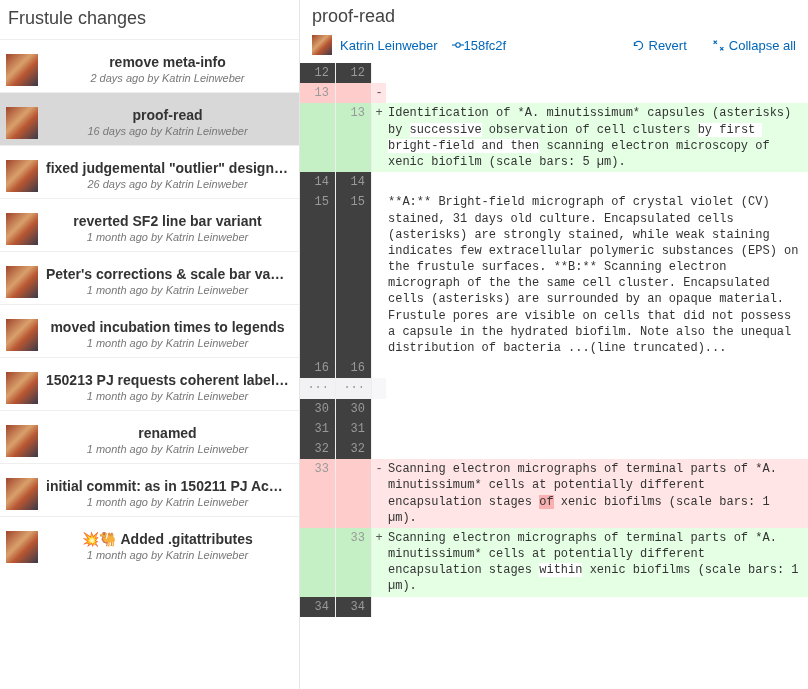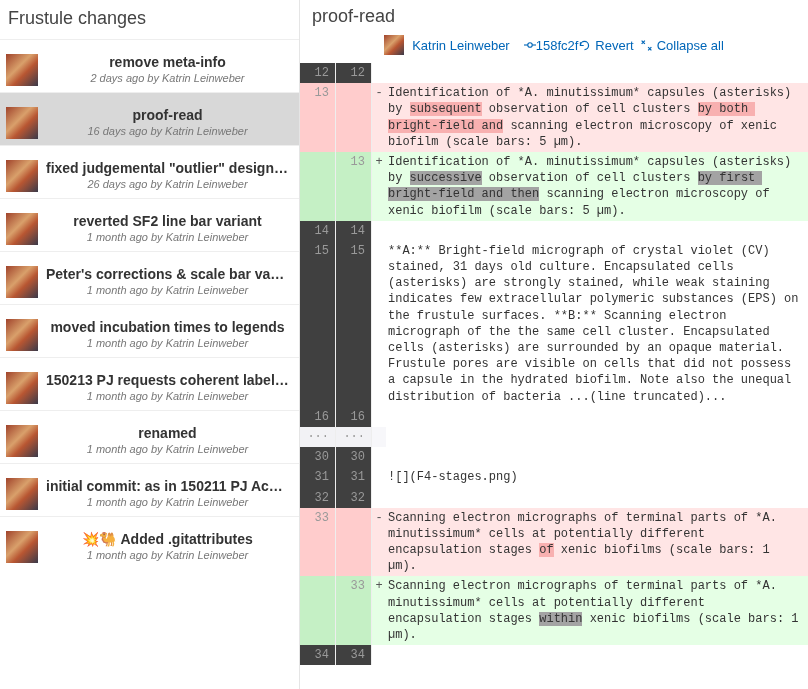--- a/index.html
+++ b/index.html
@@ -13,46 +13,46 @@
   .commit-item.selected { background: #d8d8d8; }
   .avatar { width: 32px; height: 32px; flex-shrink: 0; margin-right: 8px; border-radius: 0; background: linear-gradient(135deg, #a0432b 0%, #d9a06b 40%, #b85632 60%, #3a3a4a 100%); }
   .commit-text { flex: 1; min-width: 0; }
   .commit-title { font-size: 14px; font-weight: 600; color: #333; white-space: nowrap; overflow: hidden; text-overflow: ellipsis; }
   .commit-meta { font-size: 11px; color: #777; margin-top: 2px; font-style: italic; }
   
   
   .right-panel { flex: 1; display: flex; flex-direction: column; overflow: hidden; }
   .diff-header { padding: 6px 12px 4px 12px; }
   .diff-title { font-size: 18px; font-weight: normal; color: #444; }
-  .diff-subhead { display: flex; align-items: center; justify-content: center; padding: 4px 12px 8px 12px; }
+  .diff-subhead { display: flex; align-items: center; justify-content: space-between; padding: 4px 12px 8px 12px; }
   .diff-author-wrap { display: flex; align-items: center; gap: 6px; }
   .diff-author-wrap .avatar { width: 20px; height: 20px; margin-right: 2px; }
   .author-name { color: #0066b8; font-size: 13px; }
   .sha-wrap { display: flex; align-items: center; gap: 0; color: #0066b8; margin-left: 8px; }
   .sha-icon { width: 12px; height: 12px; }
-  .diff-actions { display: flex; align-items: center; gap: 6px; }
+  .diff-actions { display: flex; align-items: center; gap: 25px; }
   .action-link { color: #0066b8; font-size: 13px; display: flex; align-items: center; gap: 4px; cursor: pointer; }
   .action-icon { width: 13px; height: 13px; }
   
   
   .diff-body { flex: 1; overflow-y: auto; font-family: Consolas, "Courier New", monospace; font-size: 12px; line-height: 1.35; }
   .diff-row { display: flex; align-items: stretch; }
   .ln-old, .ln-new { width: 36px; text-align: right; padding: 2px 6px 2px 2px; color: #999; background: #404040; border-right: 1px solid #eee; flex-shrink: 0; -webkit-user-select: none; user-select: none; }
   .marker { width: 14px; text-align: center; padding: 2px 0; flex-shrink: 0; color: #555; }
   .content { flex: 1; padding: 2px 6px 2px 2px; white-space: pre-wrap; word-break: break-word; color: #333; }
   
   .row-del .ln-old, .row-del .ln-new { background: #fcc; }
   .row-del .marker, .row-del .content { background: #ffe5e5; }
   .row-add .ln-old, .row-add .ln-new { background: #c5f0c5; }
   .row-add .marker, .row-add .content { background: #e5ffe5; }
   .row-hunk .ln-old, .row-hunk .ln-new { background: #f2f2f5; }
   .row-hunk .content, .row-hunk .marker { background: #f7f7fa; color: #777; }
   
   .word-del { background: #f8b0b0; }
-  .word-add { background: #a3a3a3; }
+  .word-add { background: #ffffff; }
 </style>
 </head>
 <body>
 
 <div class="left-panel">
   <div class="left-header">Frustule changes</div>
   <div class="commit-list" id="commit-list">
       <div class="commit-item">
         <div class="avatar"></div>
         <div class="commit-text">
@@ -163,21 +163,20 @@
       <div class="diff-row">
         <div class="ln-old">12</div>
         <div class="ln-new">12</div>
         <div class="marker"></div>
         <div class="content"></div>
       </div>
       <div class="diff-row row-del">
         <div class="ln-old">13</div>
         <div class="ln-new"></div>
         <div class="marker">-</div>
-        <div class="content">Identification of *A. minutissimum* capsules (asterisks) by <span class="word-del">subsequent</span> observation of cell clusters <span class="word-del">by both bright-field and</span> scanning electron microscopy of xenic biofilm (scale bars: 5 µm).</div>
       </div>
       <div class="diff-row row-add">
         <div class="ln-old"></div>
         <div class="ln-new">13</div>
         <div class="marker">+</div>
         <div class="content">Identification of *A. minutissimum* capsules (asterisks) by <span class="word-add">successive</span> observation of cell clusters <span class="word-add">by first bright-field and then</span> scanning electron microscopy of xenic biofilm (scale bars: 5 µm).</div>
       </div>
       <div class="diff-row">
         <div class="ln-old">14</div>
         <div class="ln-new">14</div>
@@ -204,21 +203,20 @@
       <div class="diff-row">
         <div class="ln-old">30</div>
         <div class="ln-new">30</div>
         <div class="marker"></div>
         <div class="content"></div>
       </div>
       <div class="diff-row">
         <div class="ln-old">31</div>
         <div class="ln-new">31</div>
         <div class="marker"></div>
-        <div class="content">![](F4-stages.png)</div>
       </div>
       <div class="diff-row">
         <div class="ln-old">32</div>
         <div class="ln-new">32</div>
         <div class="marker"></div>
         <div class="content"></div>
       </div>
       <div class="diff-row row-del">
         <div class="ln-old">33</div>
         <div class="ln-new"></div>

